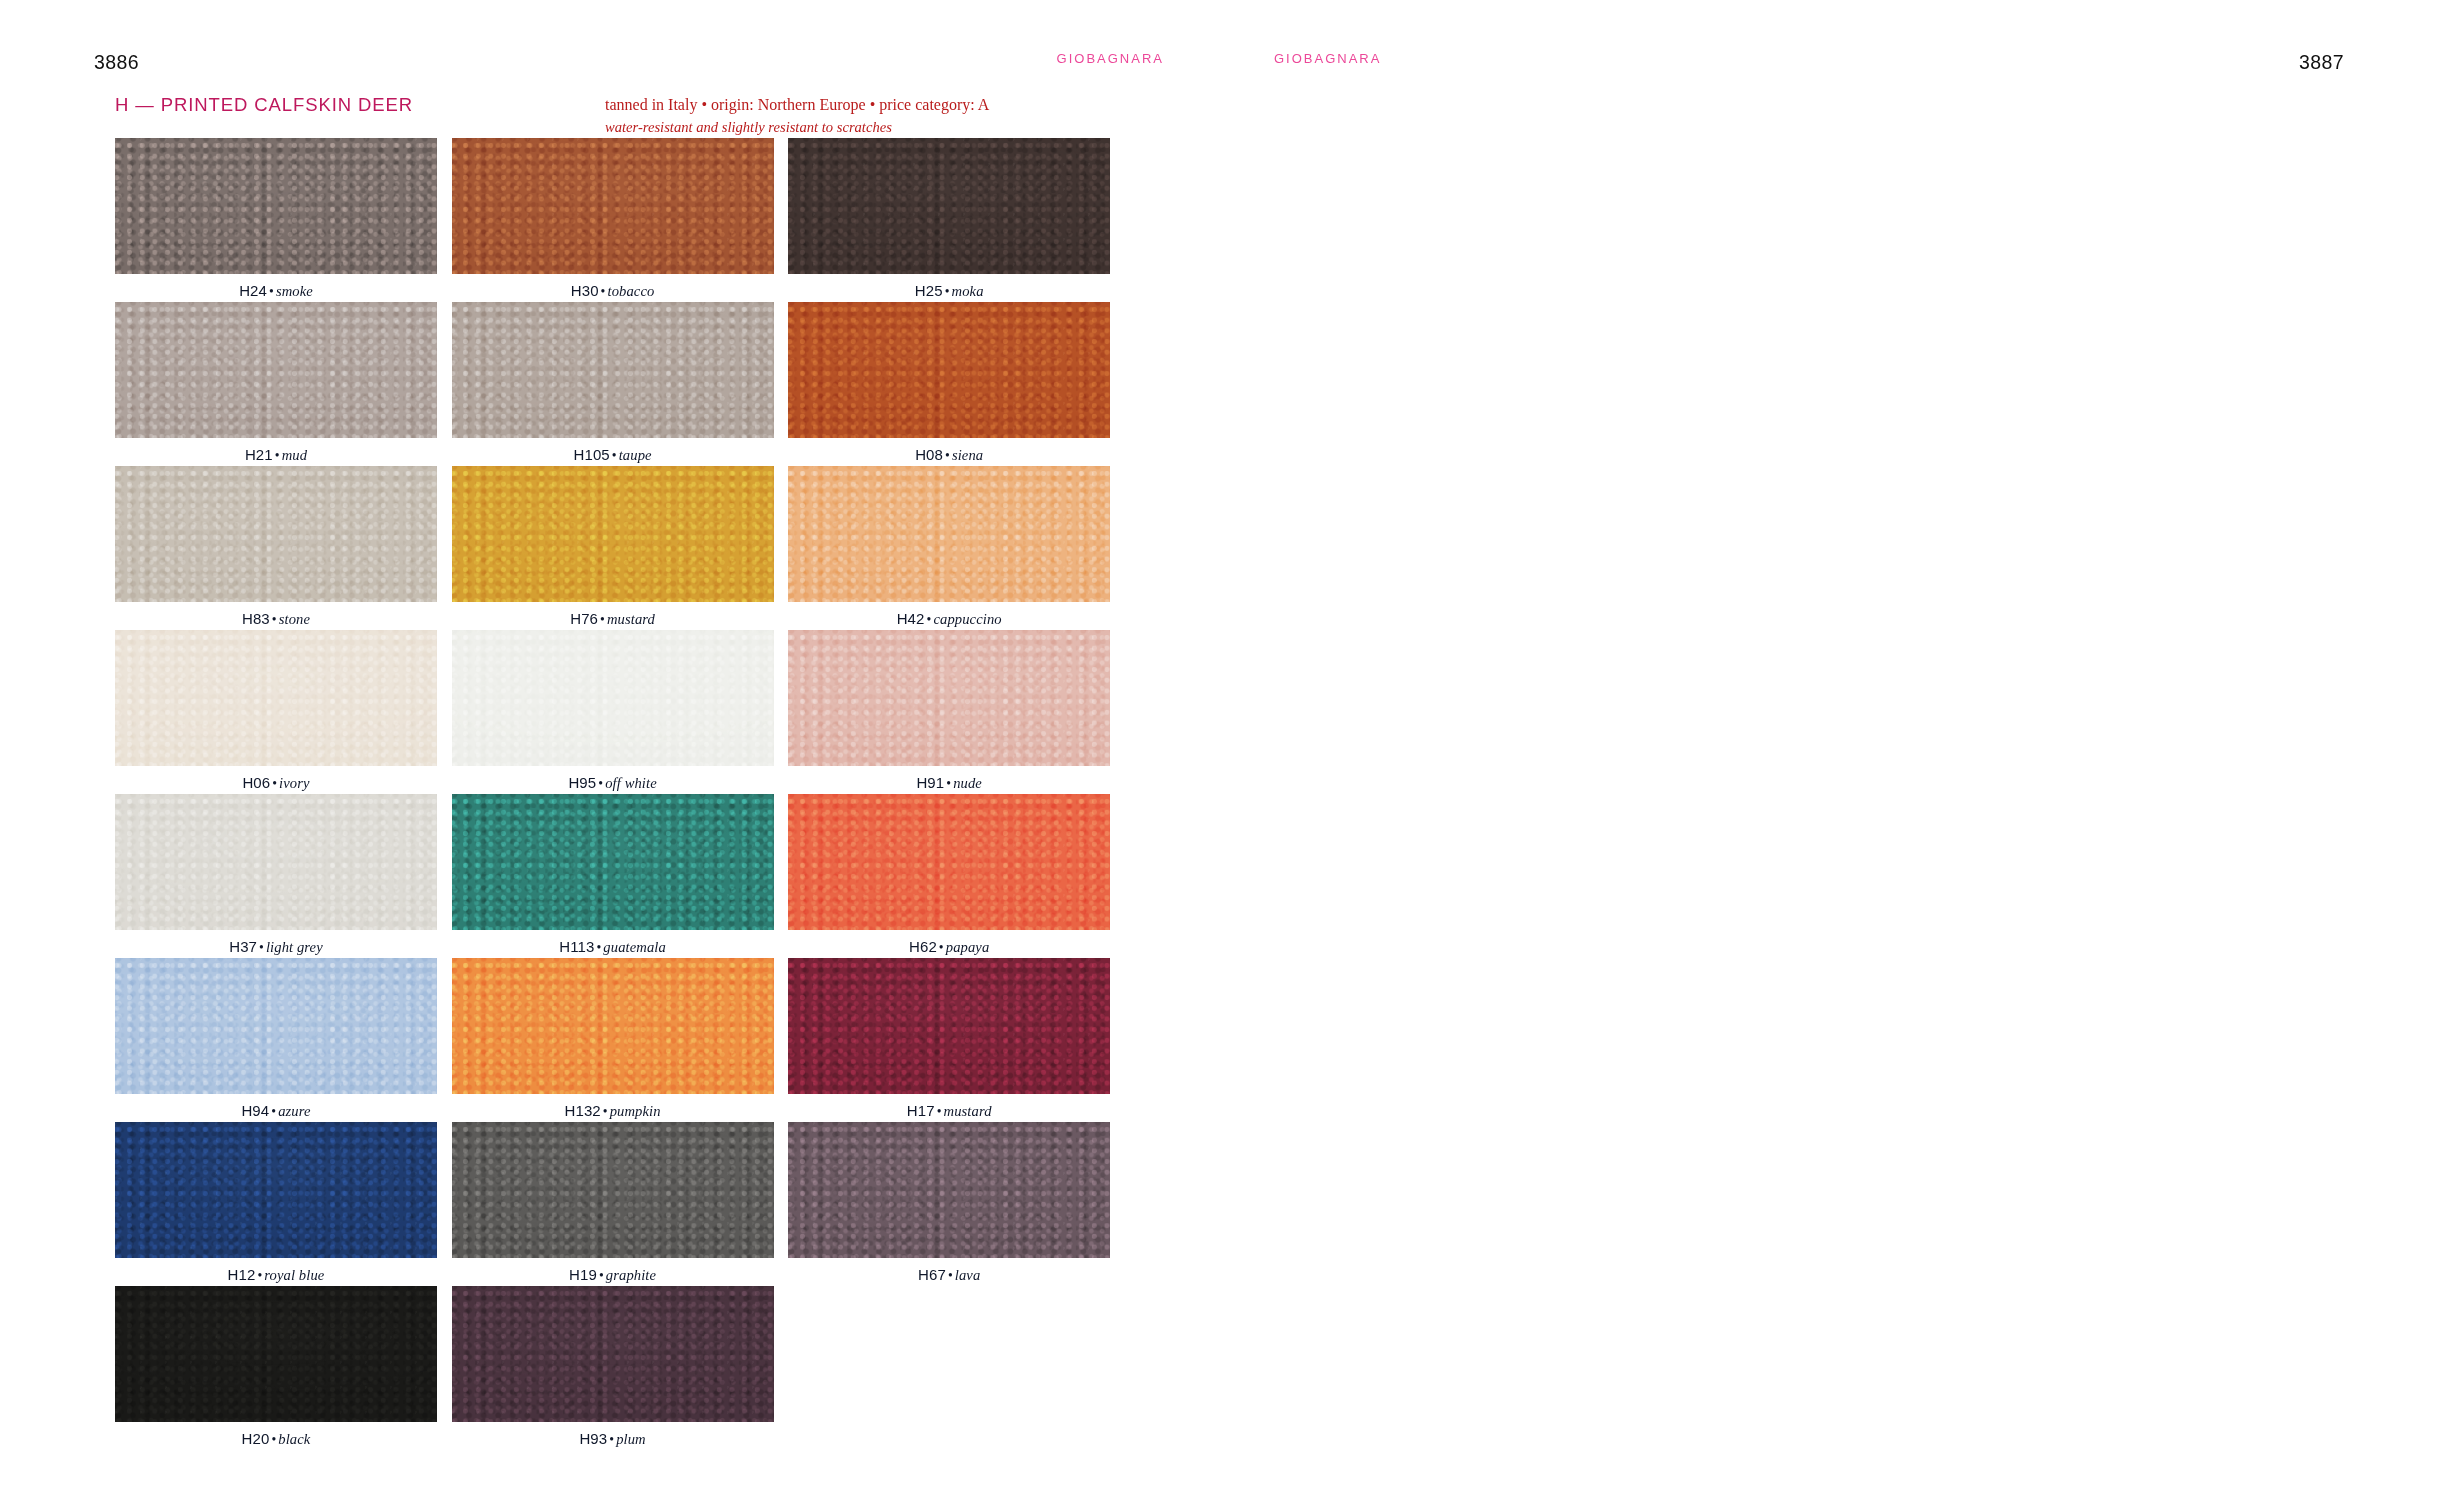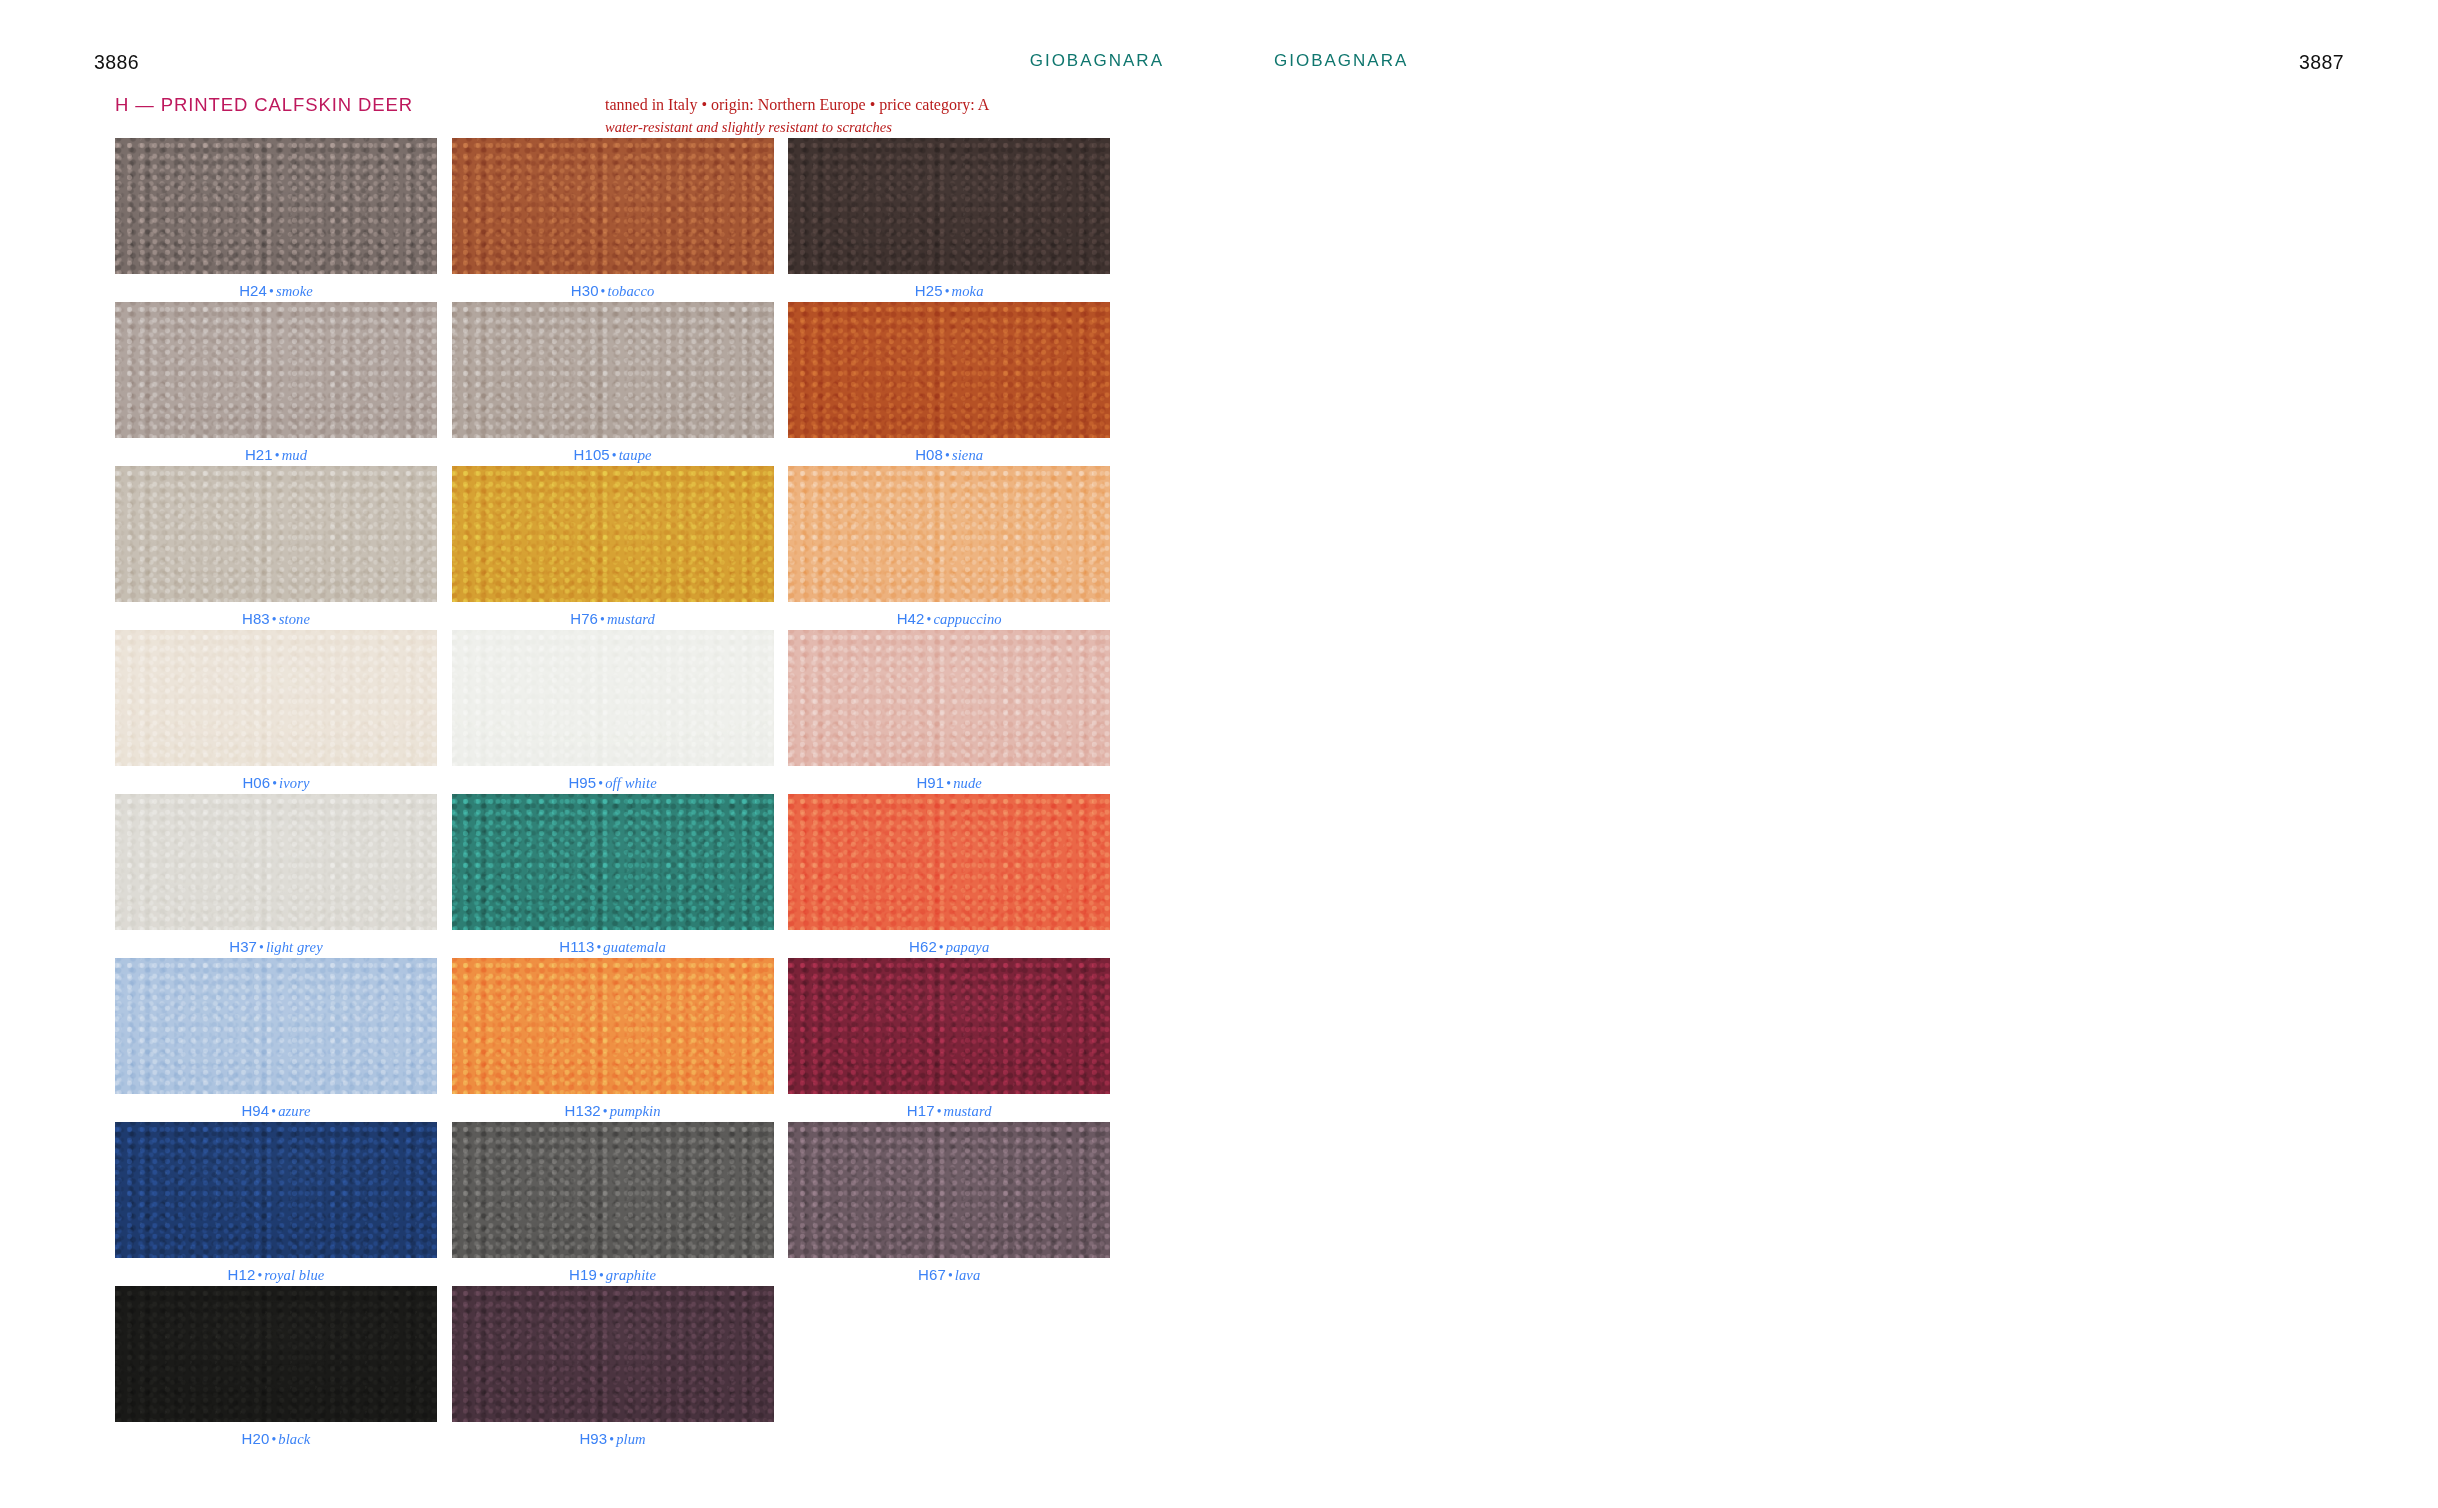--- a/index.html
+++ b/index.html
@@ -38,23 +38,23 @@
     color: #111111;
     font-weight: 400;
   }
   .folio-left  { left: 94px; }
   .folio-right { right: 94px; text-align: right; }
 
   .brand {
     position: absolute;
     top: 51px;
     font-family: "Liberation Sans", sans-serif;
-    font-size: 17px;
+    font-size: 13px;
     letter-spacing: 2px;
-    color: #0f766e;
+    color: #ec4899;
     font-weight: 400;
     white-space: nowrap;
   }
   .brand-left  { right: 55px; }
   .brand-right { left: 55px; }
 
   
   .section-title {
     position: absolute;
     left: 115px;
@@ -133,21 +133,21 @@
 
   .swatch-label {
     position: absolute;
     left: 0;
     right: 0;
     bottom: 2px;
     text-align: center;
     white-space: nowrap;
     font-family: "Liberation Sans", sans-serif;
     font-size: 15px;
-    color: #3b82f6;
+    color: #0f172a;
     letter-spacing: 0.1px;
   }
   .swatch-label .code {
     font-family: "Liberation Sans", sans-serif;
     font-size: 15px;
   }
   .swatch-label .sep {
     font-family: "Liberation Serif", serif;
     font-size: 13.7px;
     padding: 0 2px;

